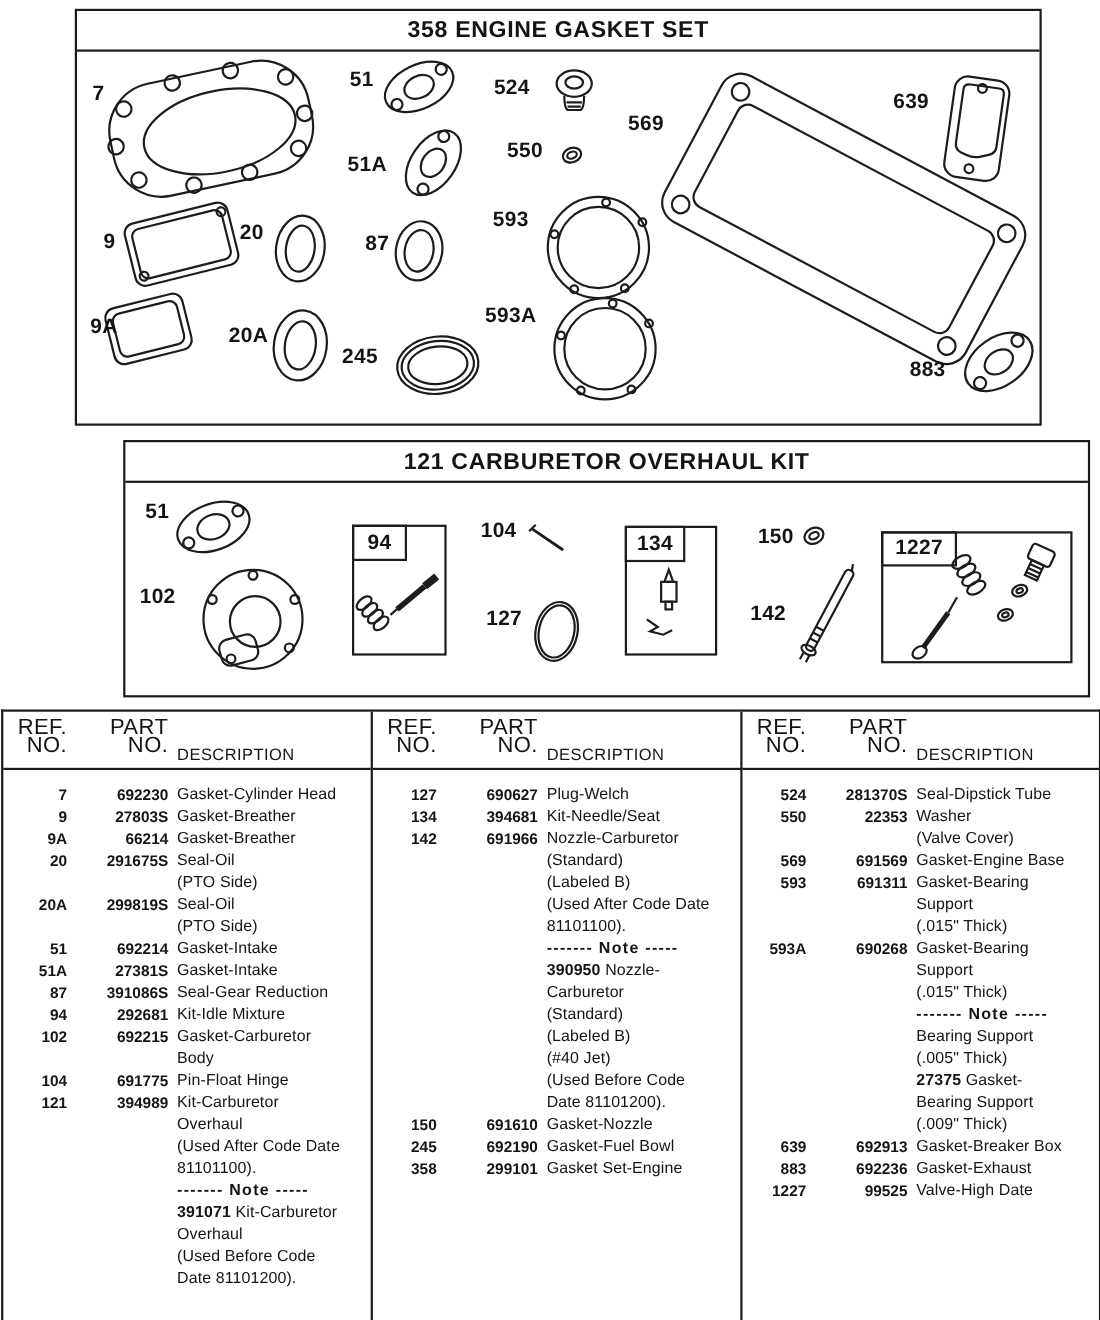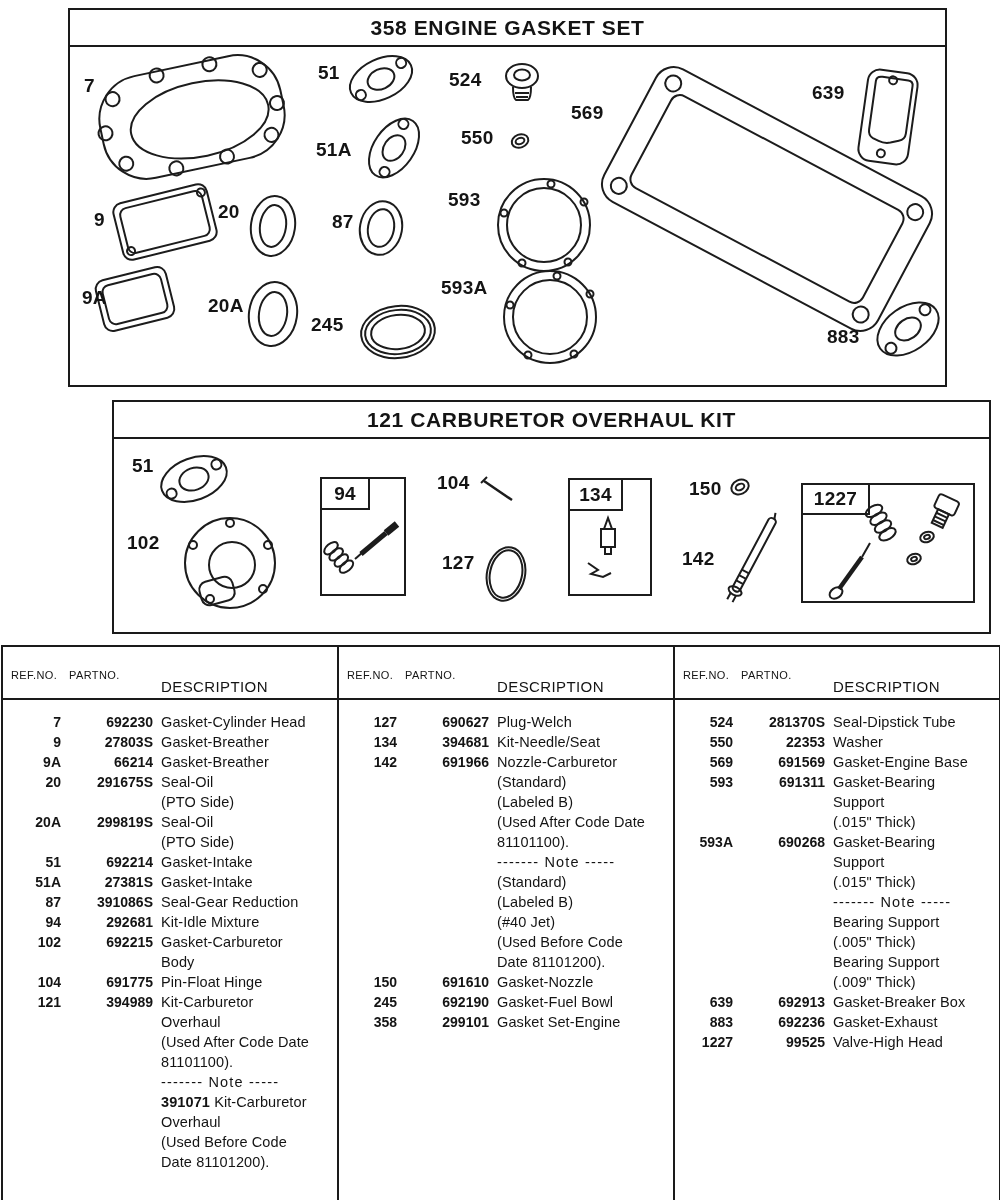--- a/index.html
+++ b/index.html
@@ -16,28 +16,28 @@
   .plabel.boxed{display:flex;align-items:center;justify-content:center;}
   
   .ptable{position:absolute;left:1px;top:645px;width:996px;height:555px;
        border-top:2px solid #1a1a1a;border-left:2px solid #1a1a1a;border-right:2px solid #1a1a1a;}
   .pt-col{position:absolute;top:0;bottom:0;}
   .pt-col.c1{left:0;width:334px;}
   .pt-col.c2{left:334px;width:336px;border-left:2px solid #1a1a1a;}
   .pt-col.c3{left:670px;width:326px;border-left:2px solid #1a1a1a;}
   .pt-head{height:45px;border-bottom:2px solid #1a1a1a;display:grid;
        grid-template-columns:50px 84px 1fr;column-gap:8px;padding:6px 4px 0 8px;}
-  .h-stack{display:flex;flex-direction:row;align-items:center;font-size:11px;line-height:17px;letter-spacing:.4px;}
+  .h-stack{display:flex;flex-direction:column;align-items:flex-end;font-size:20px;line-height:17px;letter-spacing:.4px;}
   .h-desc{align-self:end;font-size:15px;letter-spacing:.4px;padding-bottom:3px;}
   .pt-rows{padding:12px 2px 0 8px;}
   .t-line{display:grid;grid-template-columns:50px 84px 1fr;column-gap:8px;height:20px;}
   .t-ref,.t-part{font-weight:700;font-size:14px;text-align:right;line-height:20px;white-space:nowrap;}
   .t-desc{font-size:14.5px;line-height:20px;white-space:nowrap;letter-spacing:.1px;}
   .t-desc b{font-weight:700;}
-  .t-desc.t-note{font-weight:400;letter-spacing:1.2px;}
+  .t-desc.t-note{font-weight:700;letter-spacing:1.2px;}
 </style>
 </head>
 <body>
 
 <div class="panel" id="panel-engine">
   <div class="panel-title">358 ENGINE GASKET SET</div>
   <div class="panel-body">
     <svg width="871" height="334" viewBox="0 0 871 334" stroke="#1c1c1c" fill="none" stroke-width="2">
 
       <g transform="rotate(-12 122 68)">
@@ -460,20 +460,30 @@
           <span class="t-desc">81101100).</span>
         </div>
         <div class="t-line">
           <span class="t-ref"></span>
           <span class="t-part"></span>
           <span class="t-desc t-note">------- Note -----</span>
         </div>
         <div class="t-line">
           <span class="t-ref"></span>
           <span class="t-part"></span>
+          <span class="t-desc"><b>390950</b> Nozzle-</span>
+        </div>
+        <div class="t-line">
+          <span class="t-ref"></span>
+          <span class="t-part"></span>
+          <span class="t-desc">Carburetor</span>
+        </div>
+        <div class="t-line">
+          <span class="t-ref"></span>
+          <span class="t-part"></span>
           <span class="t-desc">(Standard)</span>
         </div>
         <div class="t-line">
           <span class="t-ref"></span>
           <span class="t-part"></span>
           <span class="t-desc">(Labeled B)</span>
         </div>
         <div class="t-line">
           <span class="t-ref"></span>
           <span class="t-part"></span>
@@ -523,20 +533,25 @@
           <span class="t-ref">524</span>
           <span class="t-part">281370S</span>
           <span class="t-desc">Seal-Dipstick Tube</span>
         </div>
         <div class="t-line">
           <span class="t-ref">550</span>
           <span class="t-part">22353</span>
           <span class="t-desc">Washer</span>
         </div>
         <div class="t-line">
+          <span class="t-ref"></span>
+          <span class="t-part"></span>
+          <span class="t-desc">(Valve Cover)</span>
+        </div>
+        <div class="t-line">
           <span class="t-ref">569</span>
           <span class="t-part">691569</span>
           <span class="t-desc">Gasket-Engine Base</span>
         </div>
         <div class="t-line">
           <span class="t-ref">593</span>
           <span class="t-part">691311</span>
           <span class="t-desc">Gasket-Bearing</span>
         </div>
         <div class="t-line">
@@ -575,37 +590,42 @@
           <span class="t-desc">Bearing Support</span>
         </div>
         <div class="t-line">
           <span class="t-ref"></span>
           <span class="t-part"></span>
           <span class="t-desc">(.005" Thick)</span>
         </div>
         <div class="t-line">
           <span class="t-ref"></span>
           <span class="t-part"></span>
+          <span class="t-desc"><b>27375</b> Gasket-</span>
+        </div>
+        <div class="t-line">
+          <span class="t-ref"></span>
+          <span class="t-part"></span>
           <span class="t-desc">Bearing Support</span>
         </div>
         <div class="t-line">
           <span class="t-ref"></span>
           <span class="t-part"></span>
           <span class="t-desc">(.009" Thick)</span>
         </div>
         <div class="t-line">
           <span class="t-ref">639</span>
           <span class="t-part">692913</span>
           <span class="t-desc">Gasket-Breaker Box</span>
         </div>
         <div class="t-line">
           <span class="t-ref">883</span>
           <span class="t-part">692236</span>
           <span class="t-desc">Gasket-Exhaust</span>
         </div>
         <div class="t-line">
           <span class="t-ref">1227</span>
           <span class="t-part">99525</span>
-          <span class="t-desc">Valve-High Head</span>
+          <span class="t-desc">Valve-High Date</span>
         </div>
       </div>
   </div>
 </div>
 
 </body></html>

